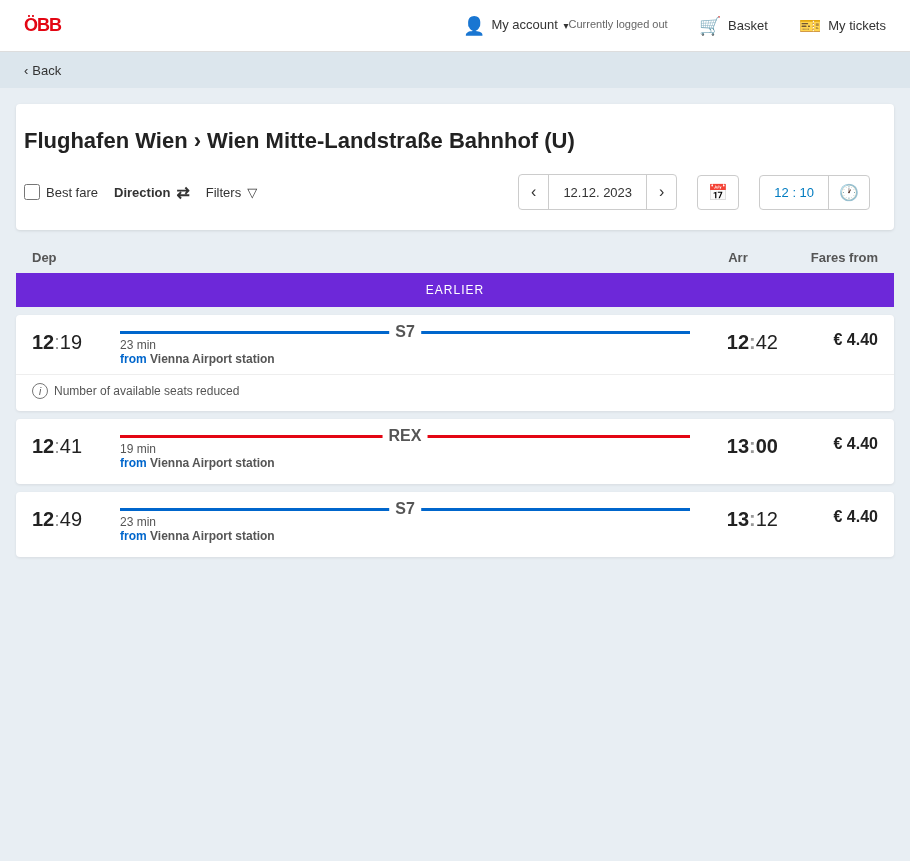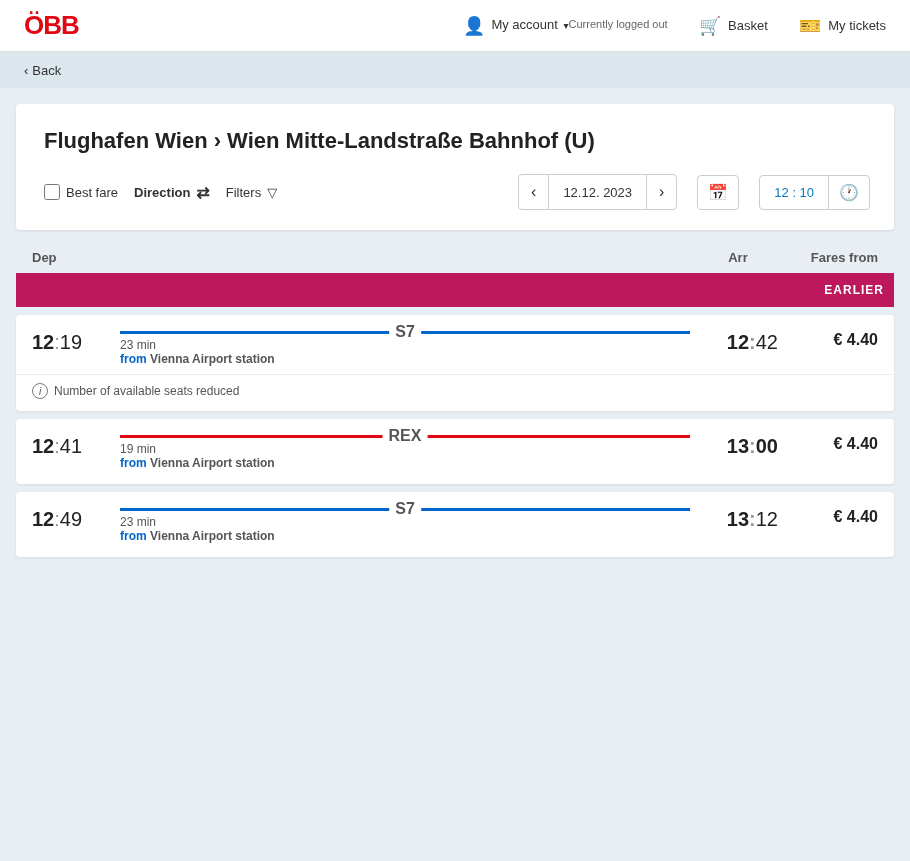--- a/index.html
+++ b/index.html
@@ -14,21 +14,21 @@
       height: 52px;
       border-bottom: 1px solid #ddd;
     }
     .header-logo {
       display: flex;
       align-items: center;
       margin-right: auto;
     }
     .obb-logo {
       font-weight: bold;
-      font-size: 26px;
+      font-size: 18px;
       color: #e30613;
       letter-spacing: -1px;
     }
     .header-nav {
       display: flex;
       align-items: center;
       gap: 32px;
     }
     .nav-item {
       display: flex;
@@ -61,21 +61,21 @@
       display: inline-flex;
       align-items: center;
       gap: 4px;
     }
 
     
     .main-card {
       background: #fff;
       margin: 16px 16px 12px 16px;
       border-radius: 4px;
-      padding: 24px 24px 20px 28px;
+      padding: 24px 24px 20px 8px;
       box-shadow: 0 1px 3px rgba(0,0,0,0.1);
     }
     .route-title {
       font-size: 22px;
       font-weight: 600;
       margin-bottom: 20px;
       color: #222;
     }
     .controls-row {
       display: flex;
@@ -192,27 +192,27 @@
       color: #555;
       font-size: 13px;
       font-weight: 600;
     }
     .col-dep { width: 80px; }
     .col-route { flex: 1; }
     .col-arr { width: 80px; text-align: center; }
     .col-fare { width: 100px; text-align: right; }
 
     .earlier-bar {
-      background: #be185d;
+      background: #6d28d9;
       color: #fff;
-      text-align: right;
+      text-align: center;
       padding: 10px;
       font-size: 12px;
       letter-spacing: 1px;
-      font-weight: 700;
+      font-weight: 400;
     }
 
     
     .journey-card {
       background: #fff;
       border-radius: 4px;
       margin-bottom: 8px;
       box-shadow: 0 1px 3px rgba(0,0,0,0.08);
       overflow: hidden;
     }

